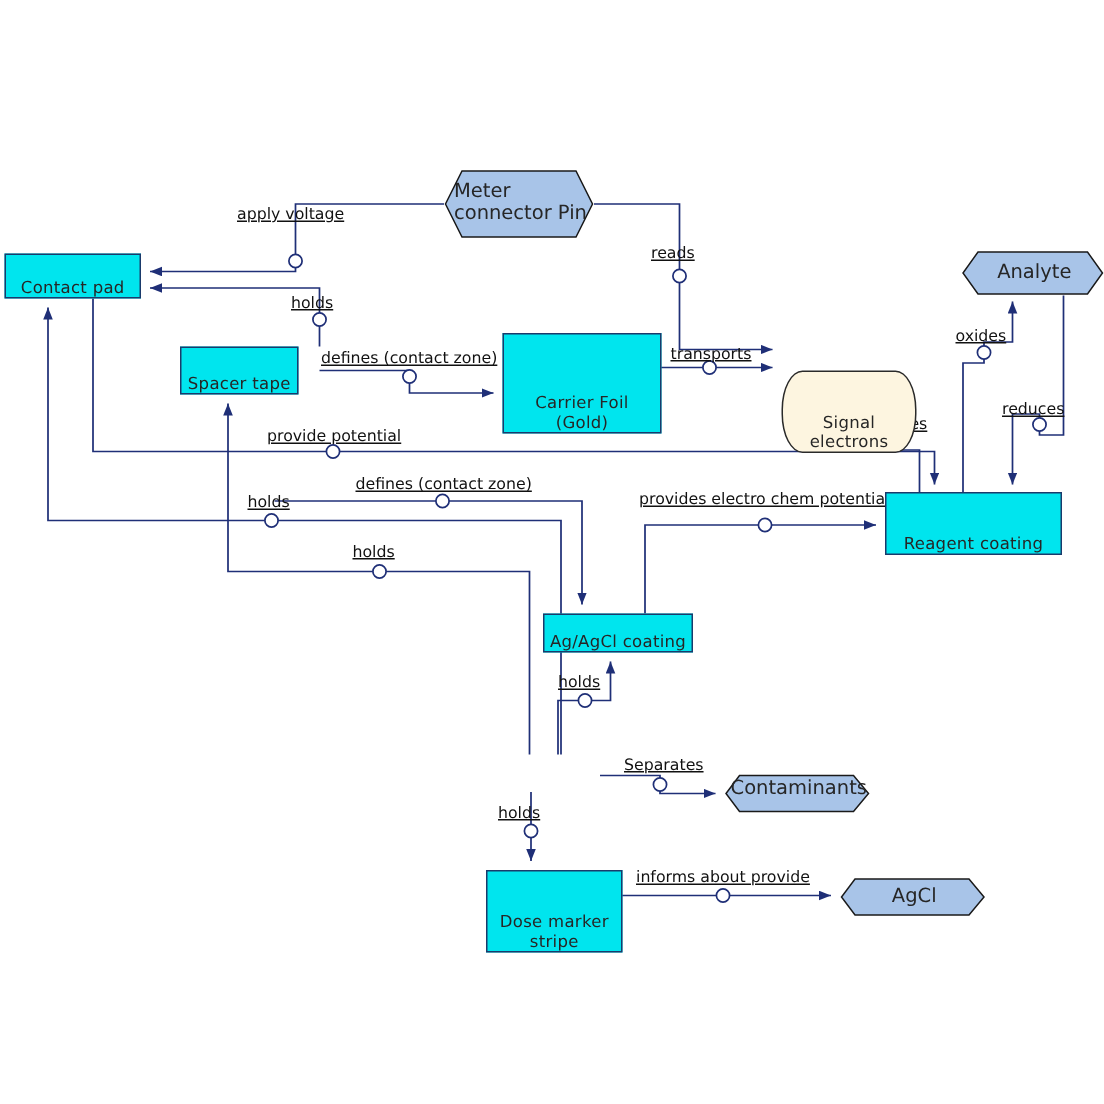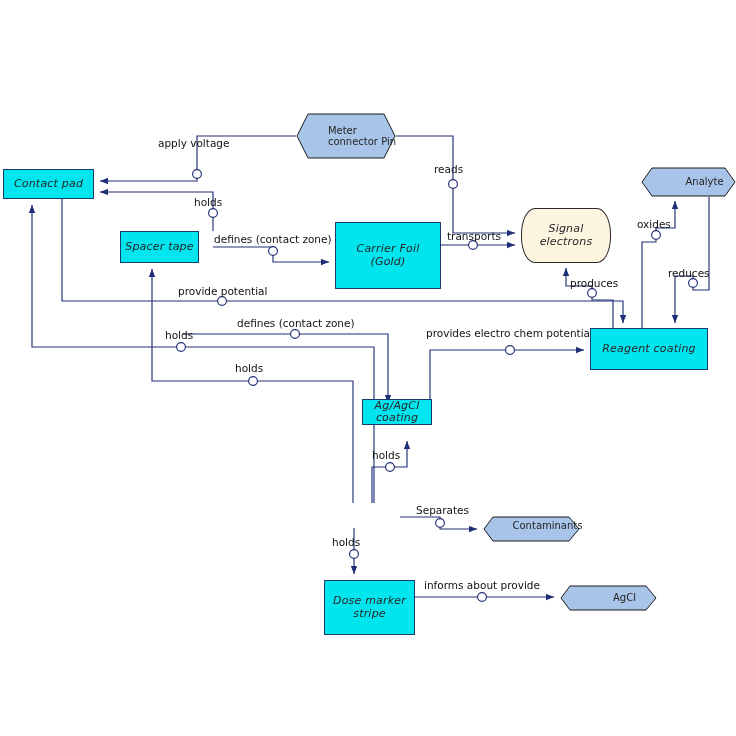--- a/index.html
+++ b/index.html
@@ -1,25 +1,25 @@
 <!DOCTYPE html>
 <html><head>
 <meta charset="utf-8">
 <style>
   html,body{margin:0;padding:0;background:#ffffff;}
   body{width:736px;height:736px;font-family:"DejaVu Sans","Liberation Sans",sans-serif;}
   #stage{position:relative;width:736px;height:736px;overflow:hidden;background:#ffffff;}
   svg.layer{position:absolute;left:0;top:0;width:736px;height:736px;}
-  .node{position:absolute;box-sizing:border-box;display:flex;align-items:center;justify-content:center;text-align:center;font-style:italic;}
+  .node{position:absolute;box-sizing:border-box;display:flex;align-items:flex-end;justify-content:center;text-align:center;}
   .node .lbl{display:block;line-height:1.12;color:#262626;font-size:11px;letter-spacing:.2px;}
   .rect{background:#00e5ee;border:1px solid #1a3a6b;}
-  .rounded{background:#fdf5e0;border:1px solid #2a2a2a;border-radius:14px/26px;}
+  .rounded{background:#fdf5e0;border:1px solid #2a2a2a;border-radius:14px/26px;margin-top:39px;}
   .hexwrap{position:absolute;}
-  .hexwrap .lbl{position:absolute;left:16px;top:0;width:100%;height:100%;display:flex;align-items:center;justify-content:center;color:#262626;font-size:10px;line-height:1.12;}
-  .edgelabel{position:absolute;font-size:10.5px;color:#111;white-space:nowrap;line-height:1;}
+  .hexwrap .lbl{position:absolute;left:1px;top:0;width:100%;height:100%;display:flex;align-items:center;justify-content:center;color:#262626;font-size:13px;line-height:1.12;}
+  .edgelabel{position:absolute;font-size:10.5px;color:#111;white-space:nowrap;line-height:1;text-decoration:underline;}
 </style>
 </head>
 <body>
 
 <div id="stage">
 
   <svg class="layer" viewBox="0 0 736 736">
     <defs>
       <marker id="ar" markerWidth="9" markerHeight="9" refX="8" refY="3.2" orient="auto" markerUnits="userSpaceOnUse">
         <path d="M0,0 L8,3.2 L0,6.4 z" fill="#1f2f77"></path>
@@ -180,21 +180,21 @@
     <svg width="95" height="30">
       <polygon points="11,1 84,1 94,15 84,29 11,29 1,15" fill="#a8c4e8" stroke="#1a1a1a" stroke-width="1"></polygon>
     </svg>
     <span class="lbl">Analyte</span>
   </div>
 
   <div class="node rect" style="left:590px;top:328px;width:118px;height:42px">
     <span class="lbl">Reagent coating</span>
   </div>
 
-  <div class="node rect" style="left:362px;top:399px;width:70px;height:26px">
+  <div class="node rect" style="left:362px;top:409px;width:100px;height:26px">
     <span class="lbl">Ag/AgCl coating</span>
   </div>
 
 
   <div class="hexwrap" style="left:483px;top:516px;width:97px;height:20px">
     <svg width="97" height="26">
       <polygon points="10,1 86,1 96,13 86,25 10,25 1,13" fill="#a8c4e8" stroke="#1a1a1a" stroke-width="1"></polygon>
     </svg>
     <span class="lbl">Contaminants</span>
   </div>

